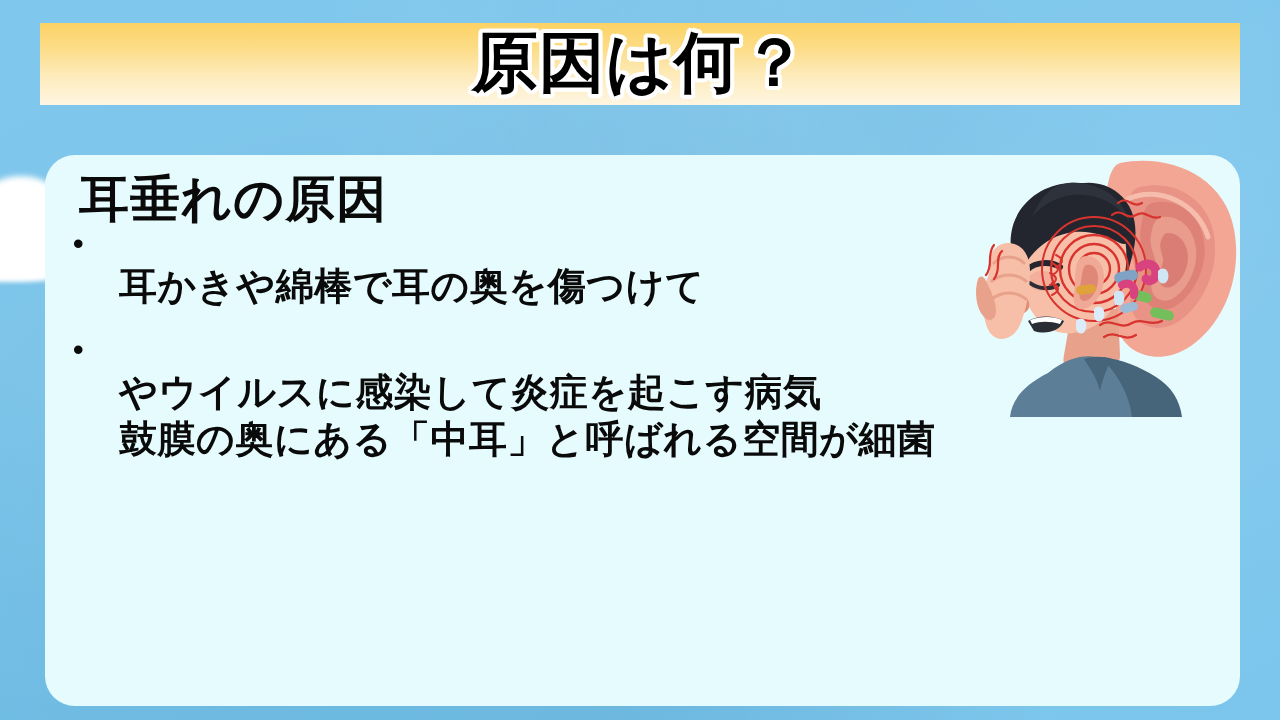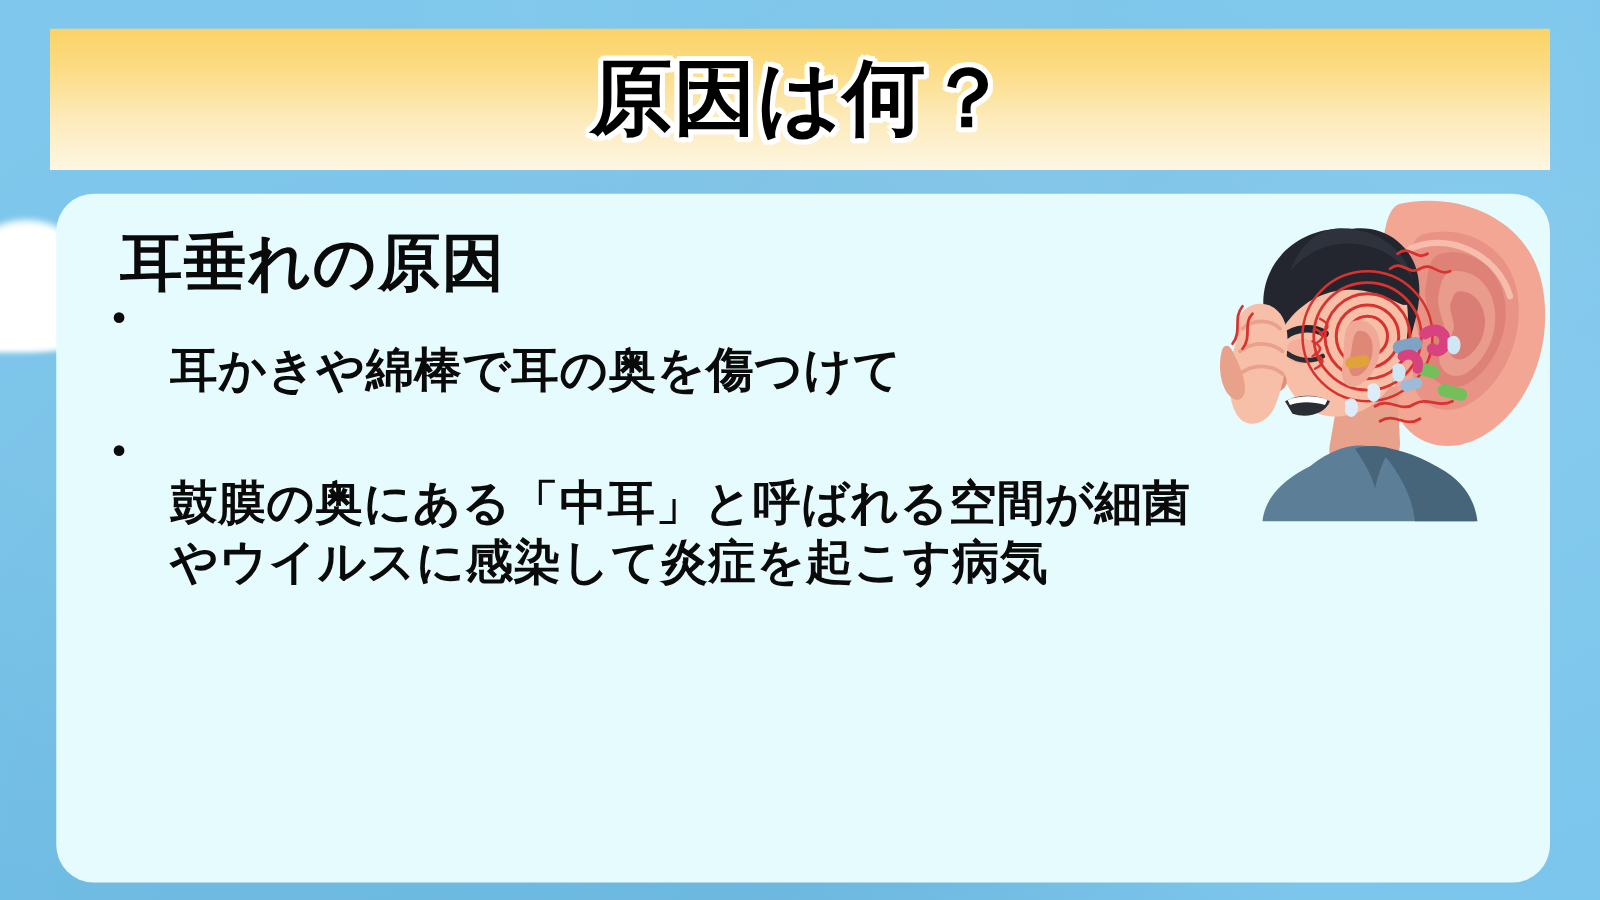--- a/index.html
+++ b/index.html
@@ -59,21 +59,21 @@
     border-radius: 50%;
     filter: blur(2.2px);
   }
 
   
   #title-banner {
     position: absolute;
     left: 40px;
     top: 23px;
     width: 1200px;
-    height: 113px;
+    height: 82px;
     background: linear-gradient(to bottom, #FBD265 0%, #FCDC86 30%, #FDEAB8 62%, #FEF6E2 100%);
     display: flex;
     align-items: center;
     justify-content: center;
   }
 
   #title-text {
     font-size: 66px;
     font-weight: 700;
     color: #000000;
@@ -97,23 +97,23 @@
     width: 1195px;
     height: 551px;
     background: #E6FBFD;
     border-radius: 30px;
     overflow: hidden;
   }
 
   #card-body {
     position: absolute;
     left: 0;
-    top: 12px;
+    top: 1px;
     width: 100%;
-    padding: 16px 20px 0 45px;
+    padding: 16px 20px 0 28px;
     z-index: 3;
   }
 
   #card-heading {
     font-size: 50px;
     font-weight: 700;
     color: #0A0A0A;
     letter-spacing: 1px;
     line-height: 1.1;
     margin: 0 0 6px 6px;
@@ -292,18 +292,18 @@
       <div class="bullet-head">
         <span class="bullet-dot">•</span>
       </div>
       <div class="bullet-line">耳かきや綿棒で耳の奥を傷つけて</div>
     </div>
 
     <div class="bullet-block second">
       <div class="bullet-head">
         <span class="bullet-dot">•</span>
       </div>
+      <div class="bullet-line">やウイルスに感染して炎症を起こす病気</div>
       <div class="bullet-line">鼓膜の奥にある「中耳」と呼ばれる空間が細菌</div>
-      <div class="bullet-line">やウイルスに感染して炎症を起こす病気</div>
     </div>
 
   </div>
 </div>
 
 </body></html>

